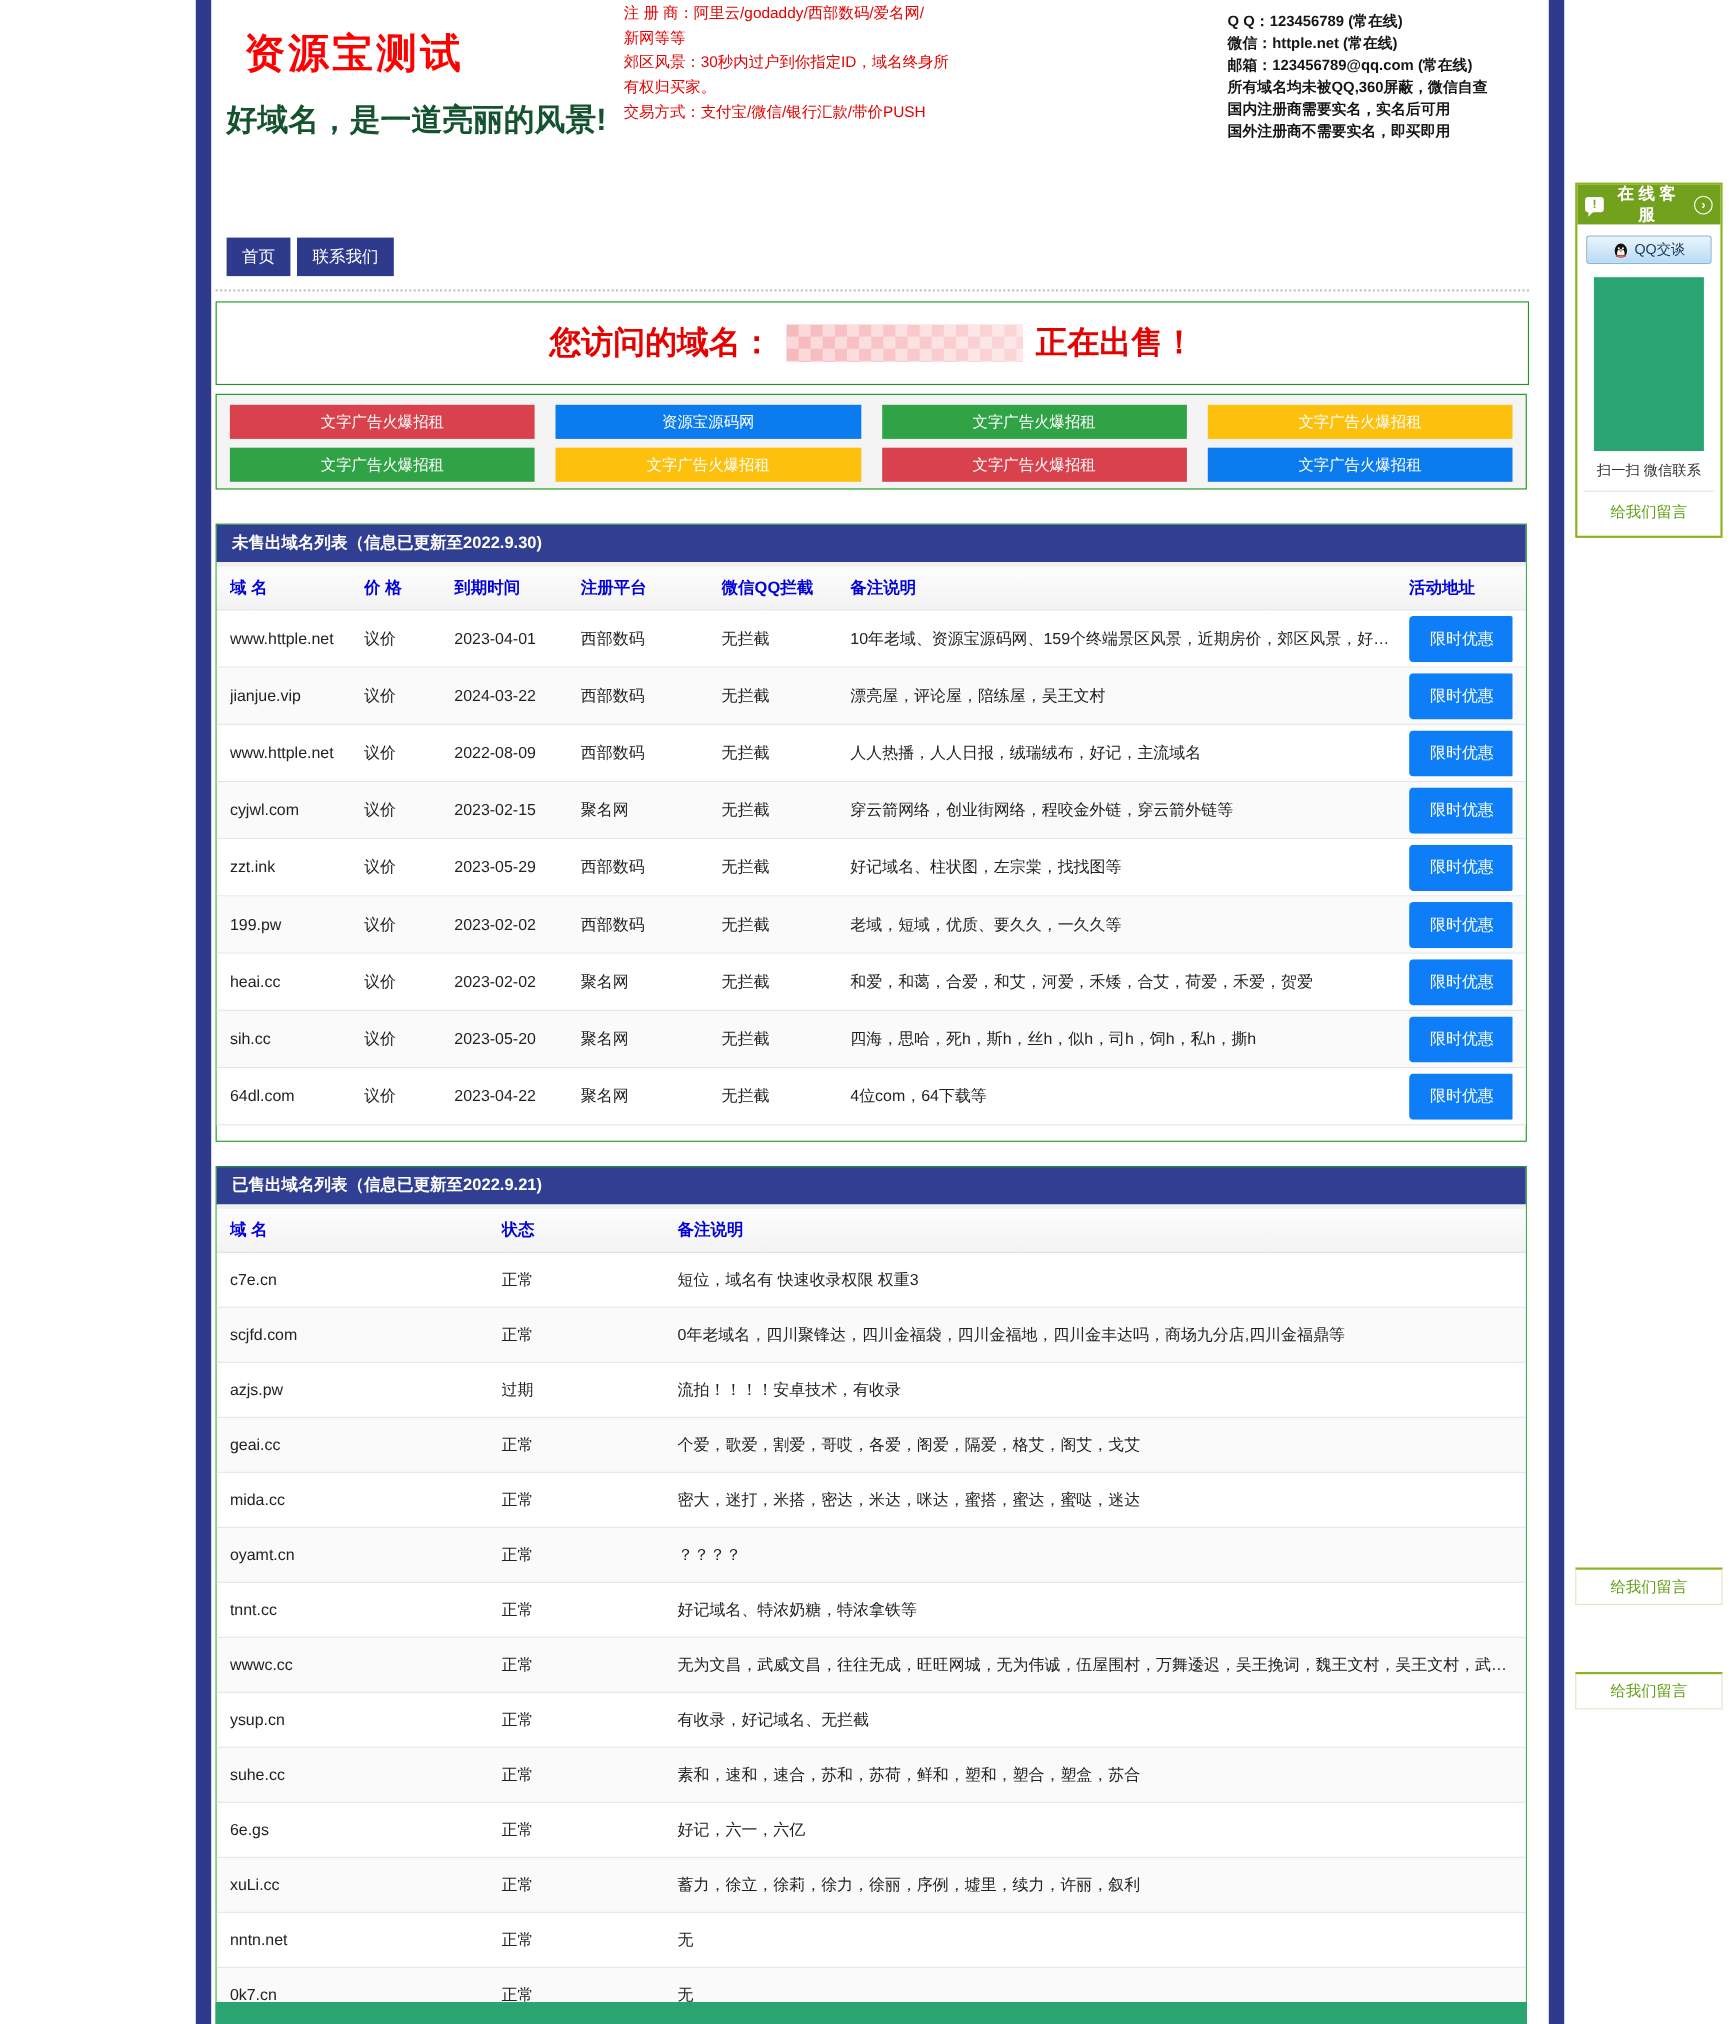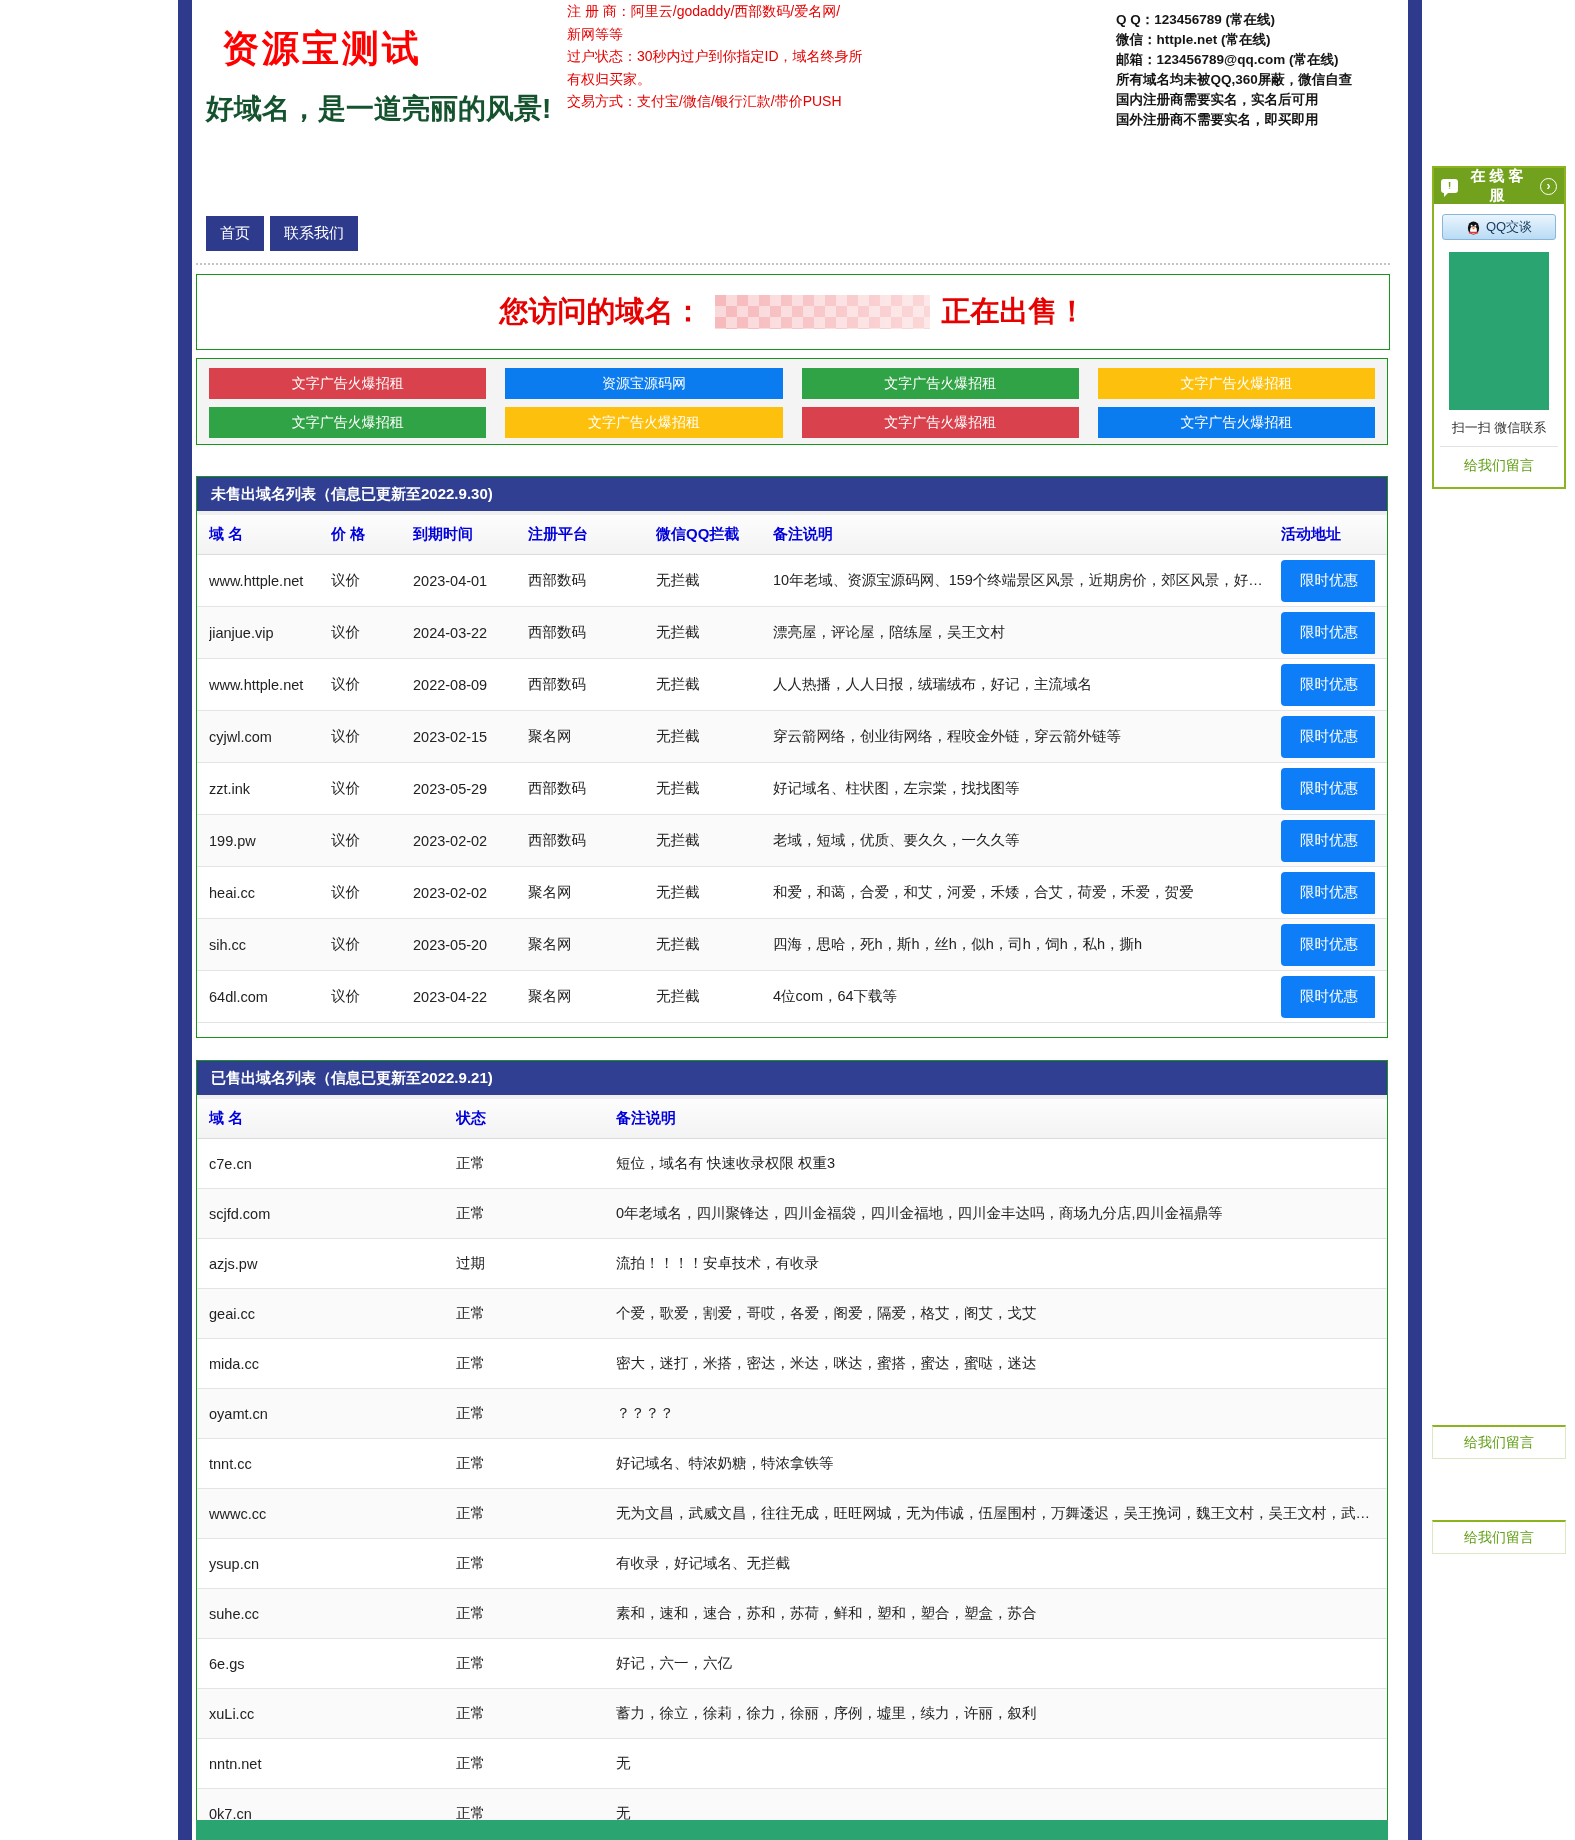--- a/index.html
+++ b/index.html
@@ -81,21 +81,21 @@
 
 <div class="stripe" id="stripe-left"></div>
 <div class="stripe" id="stripe-right"></div>
 
 <div class="content">
   <div class="logo">资源宝测试</div>
   <div class="slogan">好域名，是一道亮丽的风景!</div>
   <div class="reg-info" id="reg-box">
       <div>注 册 商：阿里云/godaddy/西部数码/爱名网/</div>
       <div>新网等等</div>
-      <div>过户状态：30秒内过户到你指定ID，域名终身所</div>
+      <div>郊区风景：30秒内过户到你指定ID，域名终身所</div>
       <div>有权归买家。</div>
       <div>交易方式：支付宝/微信/银行汇款/带价PUSH</div>
     </div>
   <div class="contact-info" id="contact-box">
       <div>Q Q：123456789 (常在线)</div>
       <div>微信：httple.net (常在线)</div>
       <div>邮箱：123456789@qq.com (常在线)</div>
       <div>所有域名均未被QQ,360屏蔽，微信自查</div>
       <div>国内注册商需要实名，实名后可用</div>
       <div>国外注册商不需要实名，即买即用</div>

